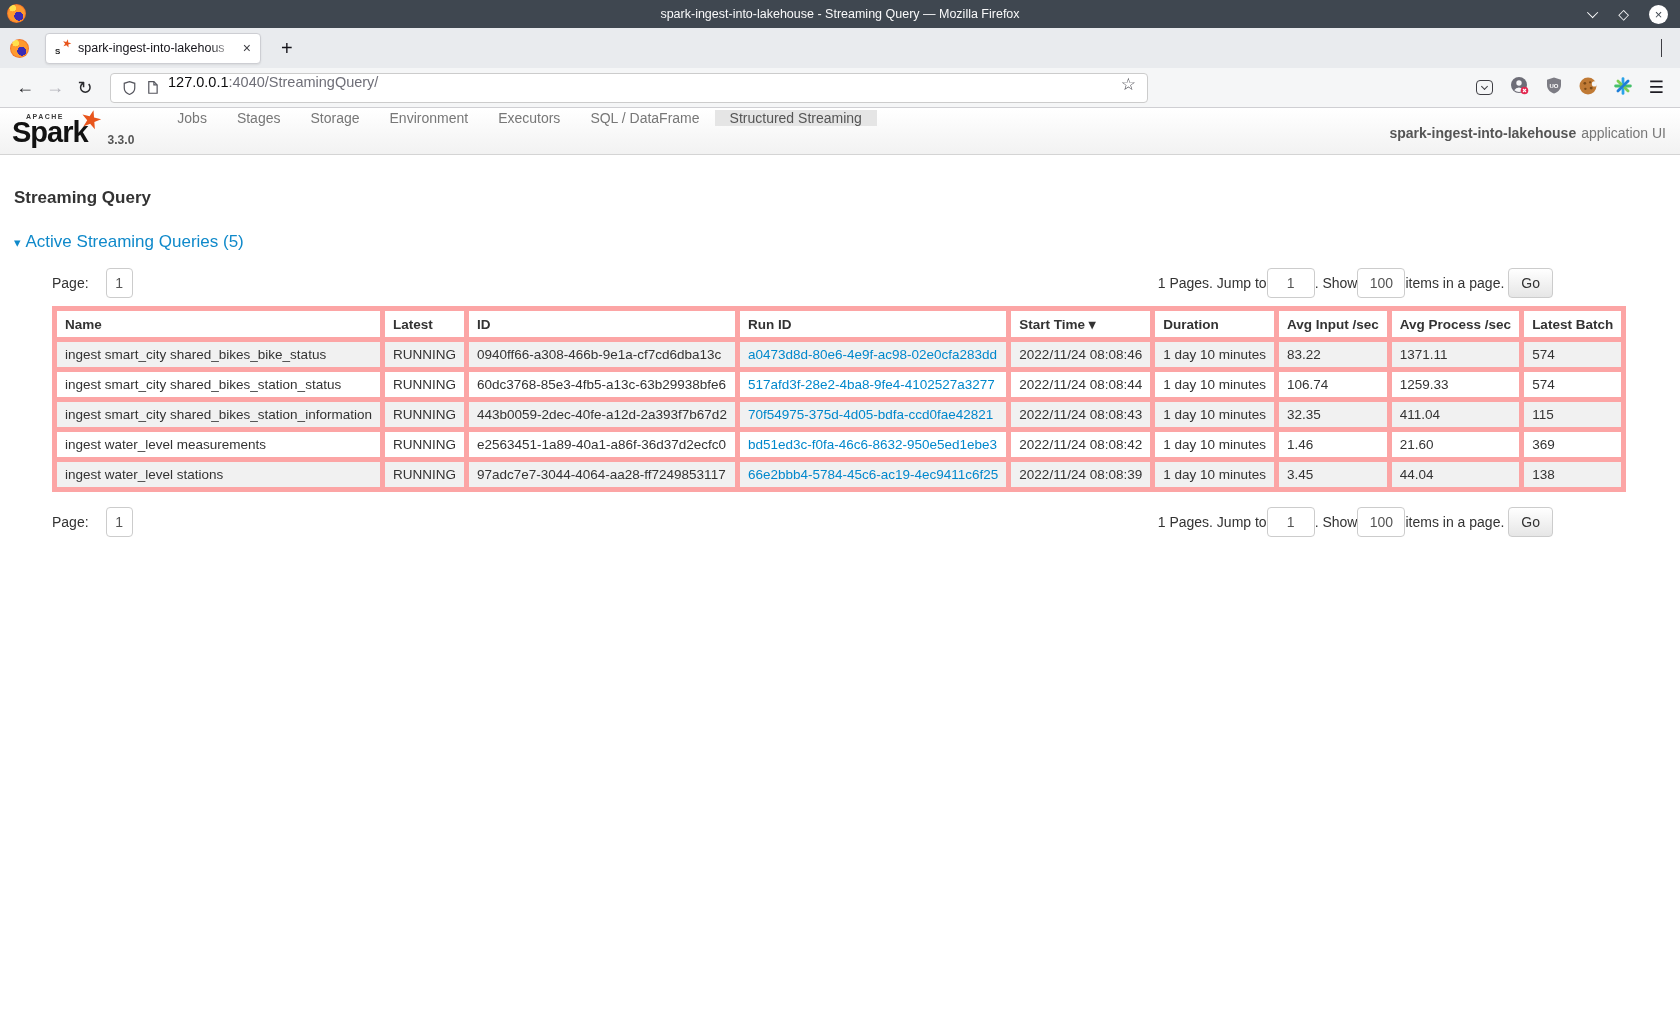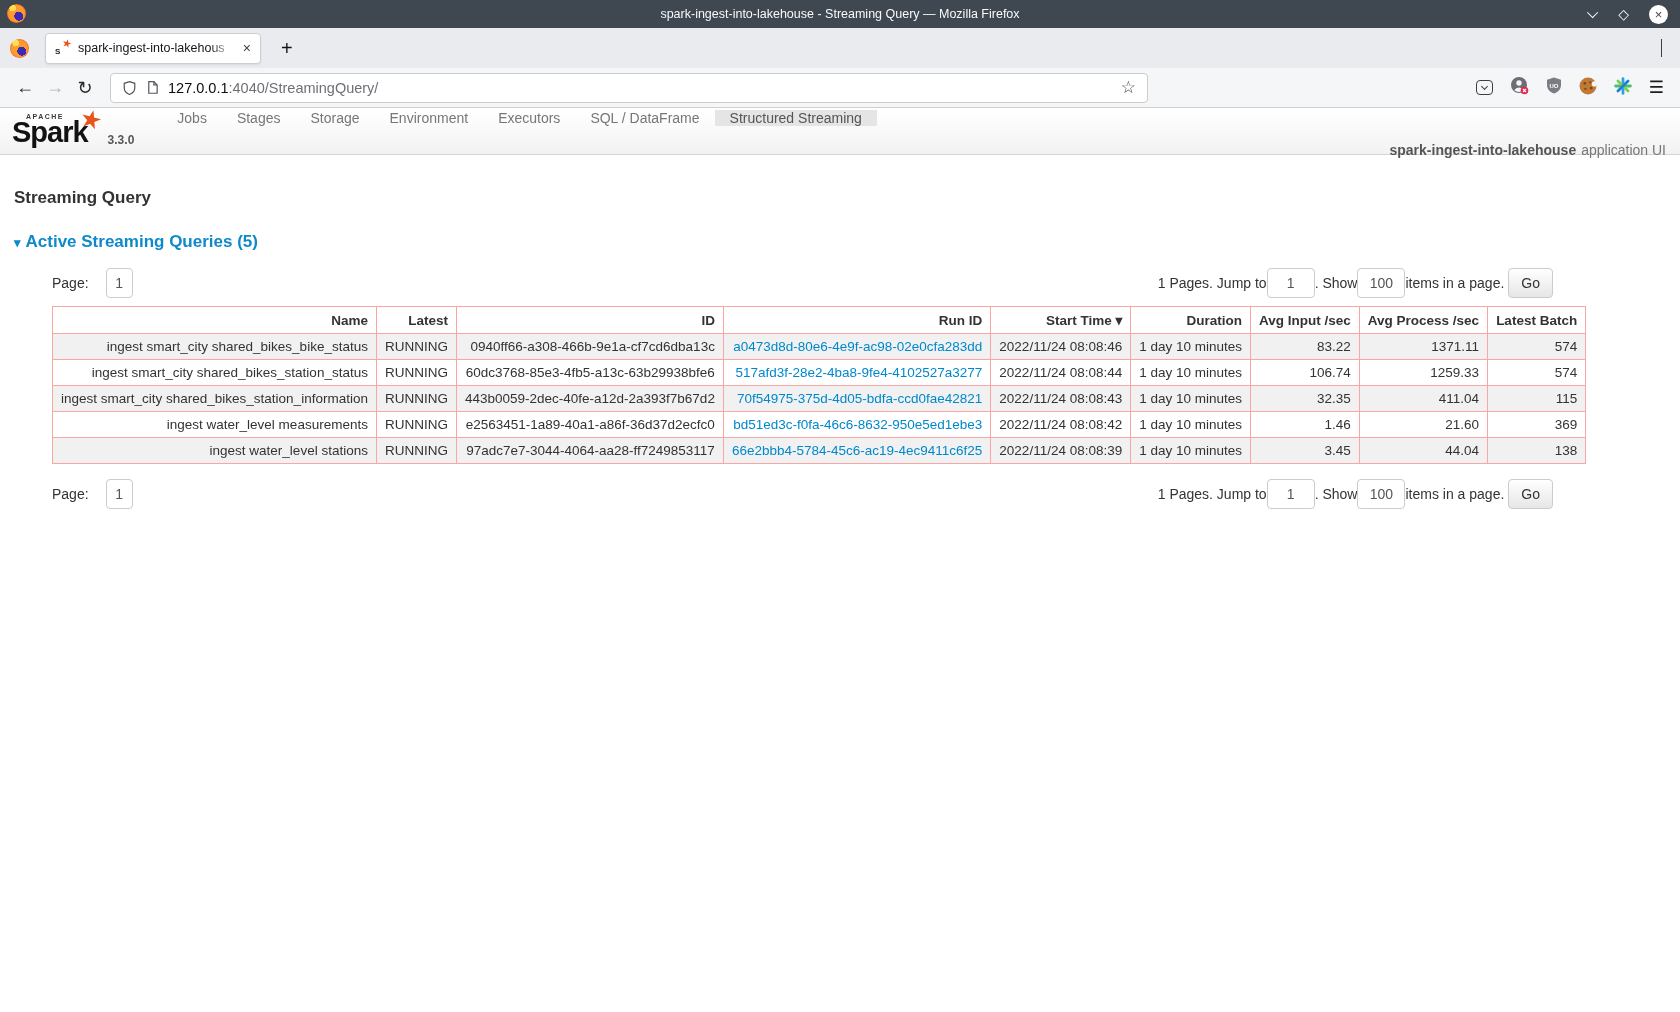--- a/index.html
+++ b/index.html
@@ -42,21 +42,21 @@
   .tabs-dd { margin-left:auto; margin-right:8px; }
   .chev-dark { width:8px; height:8px; border-left:1.7px solid #3e3e44;
                border-bottom:1.7px solid #3e3e44; transform:rotate(-45deg); }
 
   
   .navtoolbar { height:40px; background:#f5f6f7; border-bottom:1px solid #cfcfd3;
                 display:flex; align-items:center; padding:0 10px; }
   .nav-btn { width:30px; text-align:center; font-size:18px; color:#2a2a2e; }
   .nav-btn.disabled { color:#b4b4bc; }
   .urlbar { margin-left:10px; width:1038px; height:30px; background:#fff; border:1px solid #ccc;
-            border-radius:4px; display:flex; align-items:center; padding:0 11px; }
+            border-radius:4px; display:flex; padding:0 11px; }
   .urlbar .ic { margin-right:9px; display:flex; align-items:center; }
   .url-text { font-size:14.5px; }
   .url-host { color:#0c0c0d; }
   .url-path { color:#6f6f78; }
   .url-spacer { flex:1; }
   .star { font-size:17px; color:#47474f; }
   .toolbar-icons { margin-left:auto; display:flex; align-items:center; gap:17px; margin-right:6px; }
   .pocket { width:17px; height:15px; border:1.6px solid #3e3e44; border-radius:4px;
             display:flex; align-items:center; justify-content:center; }
   .pocket .chev-dark { width:5px; height:5px; border-width:1.6px; margin-top:-2px; }
@@ -73,47 +73,47 @@
                 letter-spacing:1.5px; color:#3a3a3a; }
   .spark-word { font-size:29px; font-weight:bold; color:#121212; letter-spacing:-1px;
                 line-height:40px; }
   .spark-star { position:absolute; top:-7px; right:-15px; color:#e8551c; font-size:25px;
                 transform:rotate(14deg); text-shadow:0 0 1px #fff; }
   .spark-version { font-size:12px; font-weight:bold; color:#555; margin-left:20px;
                    padding-bottom:5px; }
   .nav-tabs { display:flex; align-items:stretch; }
   .nav-tab { padding:0 15px; display:flex; align-items:center; font-size:14px; color:#777; }
   .nav-tab.active { background:#e5e5e5; color:#555; }
-  .app-label { position:absolute; right:14px; top:17px; height:45px; display:flex;
+  .app-label { position:absolute; right:14px; top:0; height:45px; display:flex;
                align-items:center; font-size:14px; color:#777; }
   .app-label b { color:#555; margin-right:5px; }
 
   
   .page { padding:0 14px; }
   .page-title { font-size:17px; font-weight:bold; color:#333; margin:33px 0 24px; }
-  .section-head { color:#0f89ca; font-weight:bold; font-size:17px; margin-bottom:14px; }
+  .section-head { color:#0f89ca; font-weight:normal; font-size:17px; margin-bottom:14px; }
   .section-head .tri { font-size:13px; margin-right:5px; }
   .table-area { padding-left:38px; }
   .pager-row { width:1501px; display:flex; align-items:center; margin:8px 0 6px; height:34px;
                font-size:14px; color:#333; }
   .pager-label { margin-right:17px; }
   .pg-input { width:27px; height:30px; border:1px solid #ccc; border-radius:4px;
               text-align:center; color:#555; font-size:14px;
               font-family:"Liberation Sans", sans-serif; }
   .pager-right { margin-left:auto; display:flex; align-items:center; }
   .jump-input { width:48px; height:30px; border:1px solid #ccc; border-radius:4px;
                 text-align:center; color:#555; font-size:14px;
                 font-family:"Liberation Sans", sans-serif; }
   .go-btn { height:30px; padding:0 12px; border:1px solid #ccc; border-radius:4px;
             background:linear-gradient(#ffffff,#e6e6e6); color:#333; font-size:14px;
             font-family:"Liberation Sans", sans-serif; margin-left:4px; }
 
   table.queries { border-collapse:collapse; width:1501px; font-size:13.5px; color:#333;
                   margin-top:2px; }
-  .queries th, .queries td { border:1px solid #fca5a5; padding:5px 8px; text-align:right;
+  .queries th, .queries td { border:5px solid #fca5a5; padding:5px 8px; text-align:left;
                              white-space:nowrap; }
   .queries th { font-weight:bold; background:#fff; }
   .queries tbody tr:nth-child(odd) { background:#f1f1f1; }
   .queries tbody tr:nth-child(even) { background:#fff; }
   .queries a { color:#0088cc; text-decoration:none; }
 </style>
 </head>
 <body>
 
 <div class="titlebar">

